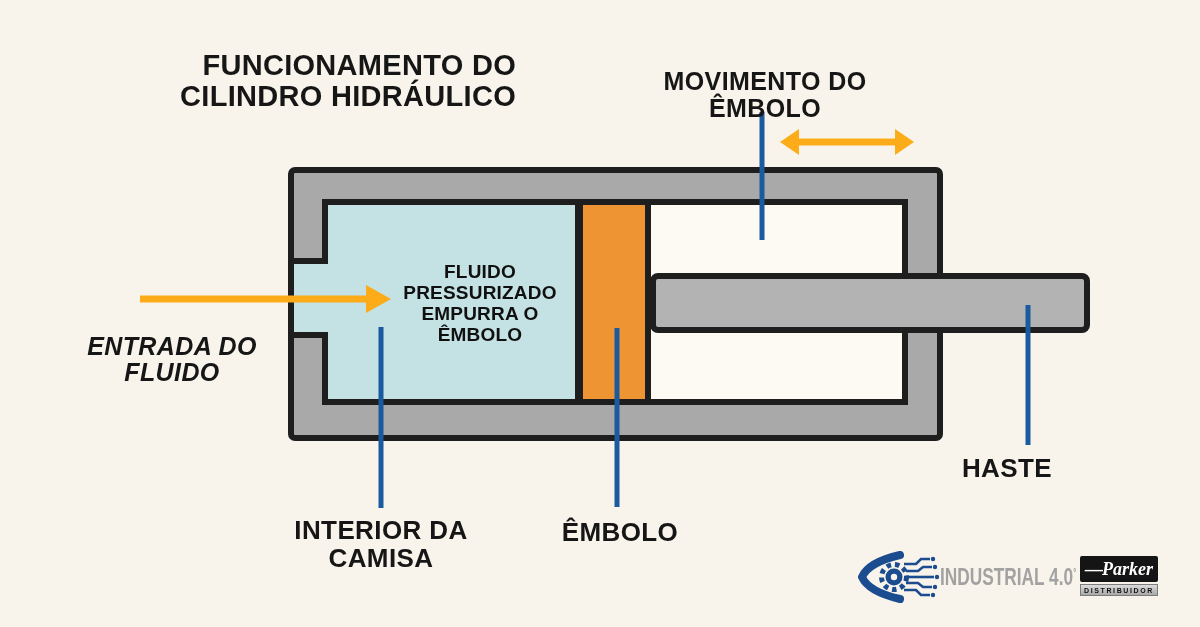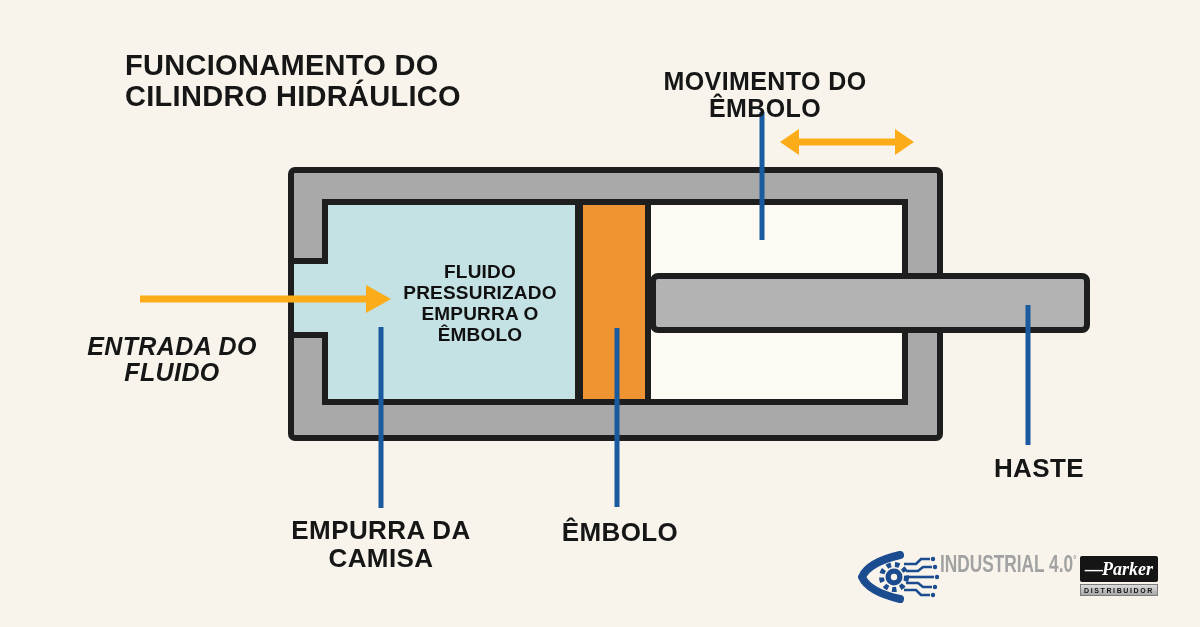--- a/index.html
+++ b/index.html
@@ -24,30 +24,30 @@
 
   
   .label{
     position:absolute;
     font-weight:bold;
     color:var(--c-text_dark,#161616);
     white-space:pre-line;
     text-align:center;
     letter-spacing:.4px;
   }
-  .title    {left:86px;  top:50px;  width:430px; font-size:29px; line-height:31px; text-align:left; letter-spacing:.3px;margin-left:39px;}
+  .title    {left:86px;  top:50px;  width:430px; font-size:29px; line-height:31px; text-align:right; letter-spacing:.3px;}
   .movimento{left:630px; top:68px;  width:270px; font-size:25px; line-height:27px;}
   .entrada  {left:58px;  top:333px; width:228px; font-size:25px; line-height:26px;font-style:italic;}
   .fluidtext{left:368px; top:261px; width:224px; font-size:19px; line-height:21px; letter-spacing:.2px; color:#101010;}
   .interior {left:256px; top:516px; width:250px; font-size:26px; line-height:28px;}
   .embolo   {left:545px; top:517px; width:150px; font-size:26px;}
-  .haste    {left:964px; top:453px; width:150px; font-size:26px;}
+  .haste    {left:932px; top:453px; width:150px; font-size:26px;}
 
   
-  .industrial{position:absolute;left:858px;top:550px;display:flex;}
+  .industrial{position:absolute;left:858px;top:550px;display:flex;align-items:center;}
   .ind-icon{display:block;}
   .ind-blue-stroke{stroke:var(--c-logo_blue,#1c4c90);fill:none;}
   .ind-blue-fill{fill:var(--c-logo_blue,#1c4c90);}
   .ind-hole{fill:var(--c-background,#f8f4eb);}
   .ind-text{
     font-size:24px;font-weight:bold;white-space:nowrap;
     color:var(--c-logo_text_gray,#a2a2a2);
     transform:scaleX(.72);transform-origin:left center;margin-left:-2px;
   }
   .ind-text sup{font-size:11px;}
@@ -107,21 +107,21 @@
   <div class="label title">FUNCIONAMENTO DO
 CILINDRO HIDRÁULICO</div>
   <div class="label movimento">MOVIMENTO DO
 ÊMBOLO</div>
   <div class="label entrada">ENTRADA DO
 FLUIDO</div>
   <div class="label fluidtext">FLUIDO
 PRESSURIZADO
 EMPURRA O
 ÊMBOLO</div>
-  <div class="label interior">EMPURRA DA
+  <div class="label interior">INTERIOR DA
 CAMISA</div>
   <div class="label embolo">ÊMBOLO</div>
   <div class="label haste">HASTE</div>
 
   <div class="industrial">
     <svg class="ind-icon" width="84" height="54" viewBox="0 0 84 54" xmlns="http://www.w3.org/2000/svg">
       <path class="ind-blue-stroke" d="M42 5 C20 10 8 18 4 27 C8 36 20 44 42 49" stroke-width="8" stroke-linecap="round"></path>
       <circle class="ind-blue-stroke" cx="36" cy="27" r="12.5" stroke-width="5" stroke-dasharray="4.5 4"></circle>
       <circle class="ind-blue-fill" cx="36" cy="27" r="8.5"></circle>
       <circle class="ind-hole" cx="36" cy="27" r="3.2"></circle>

